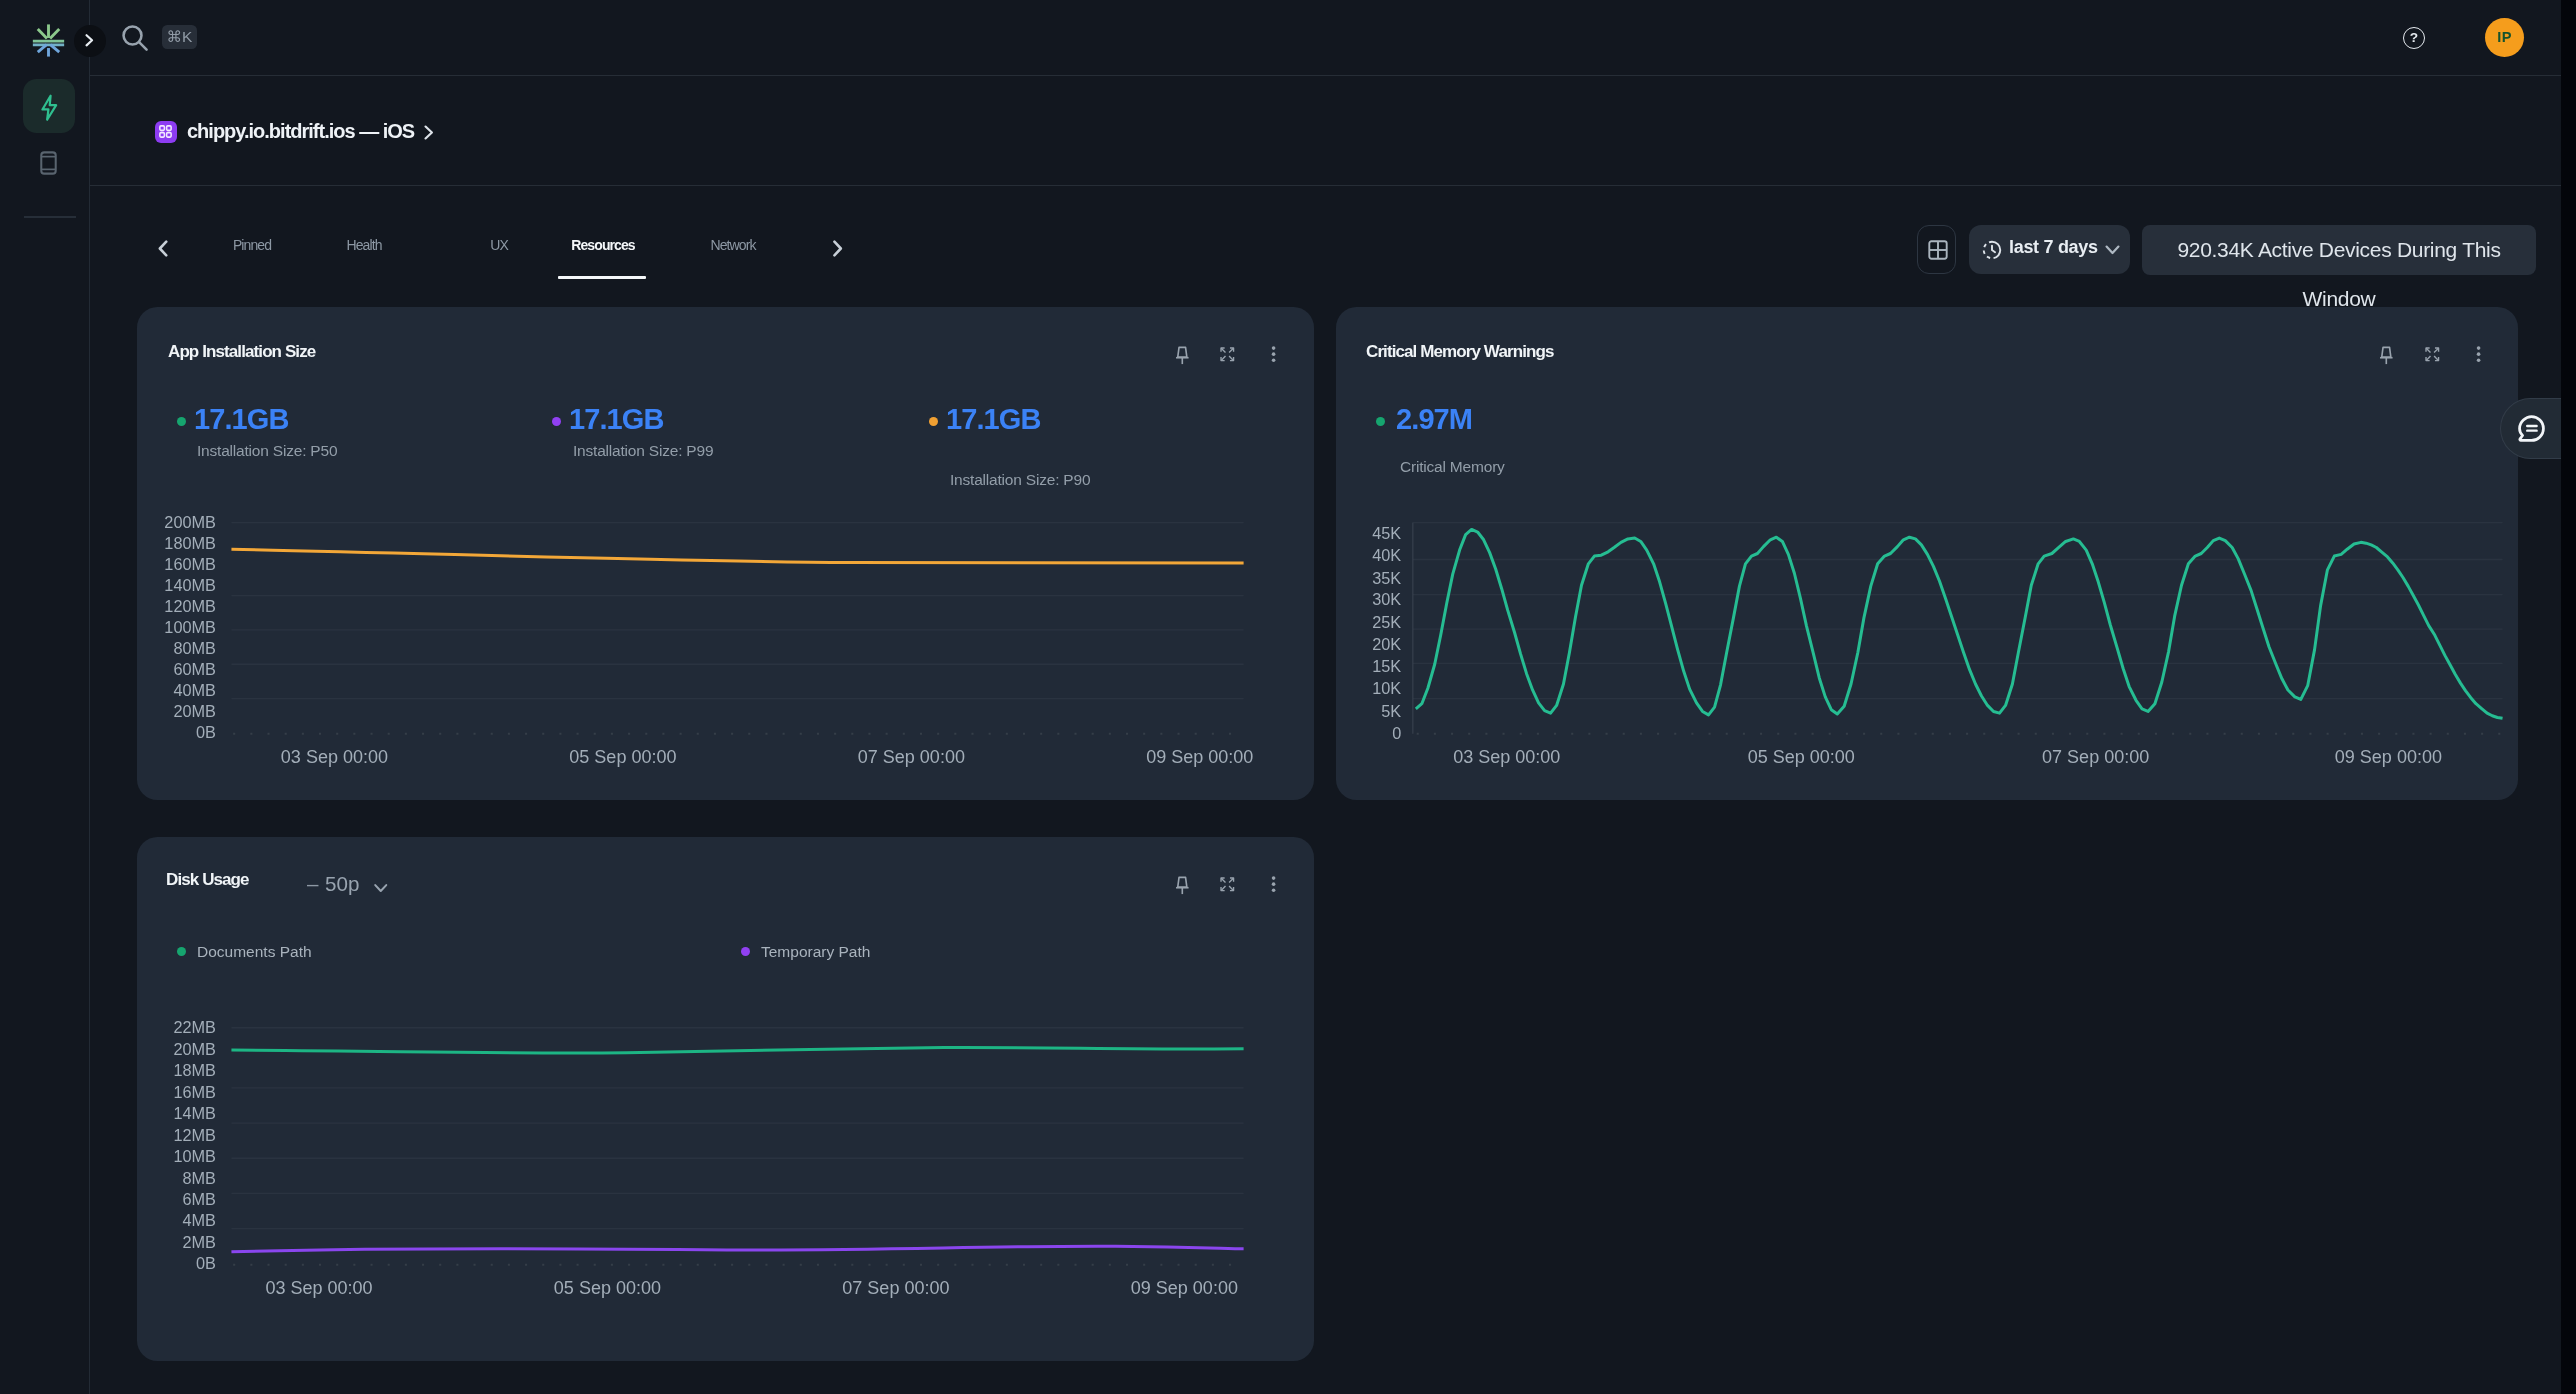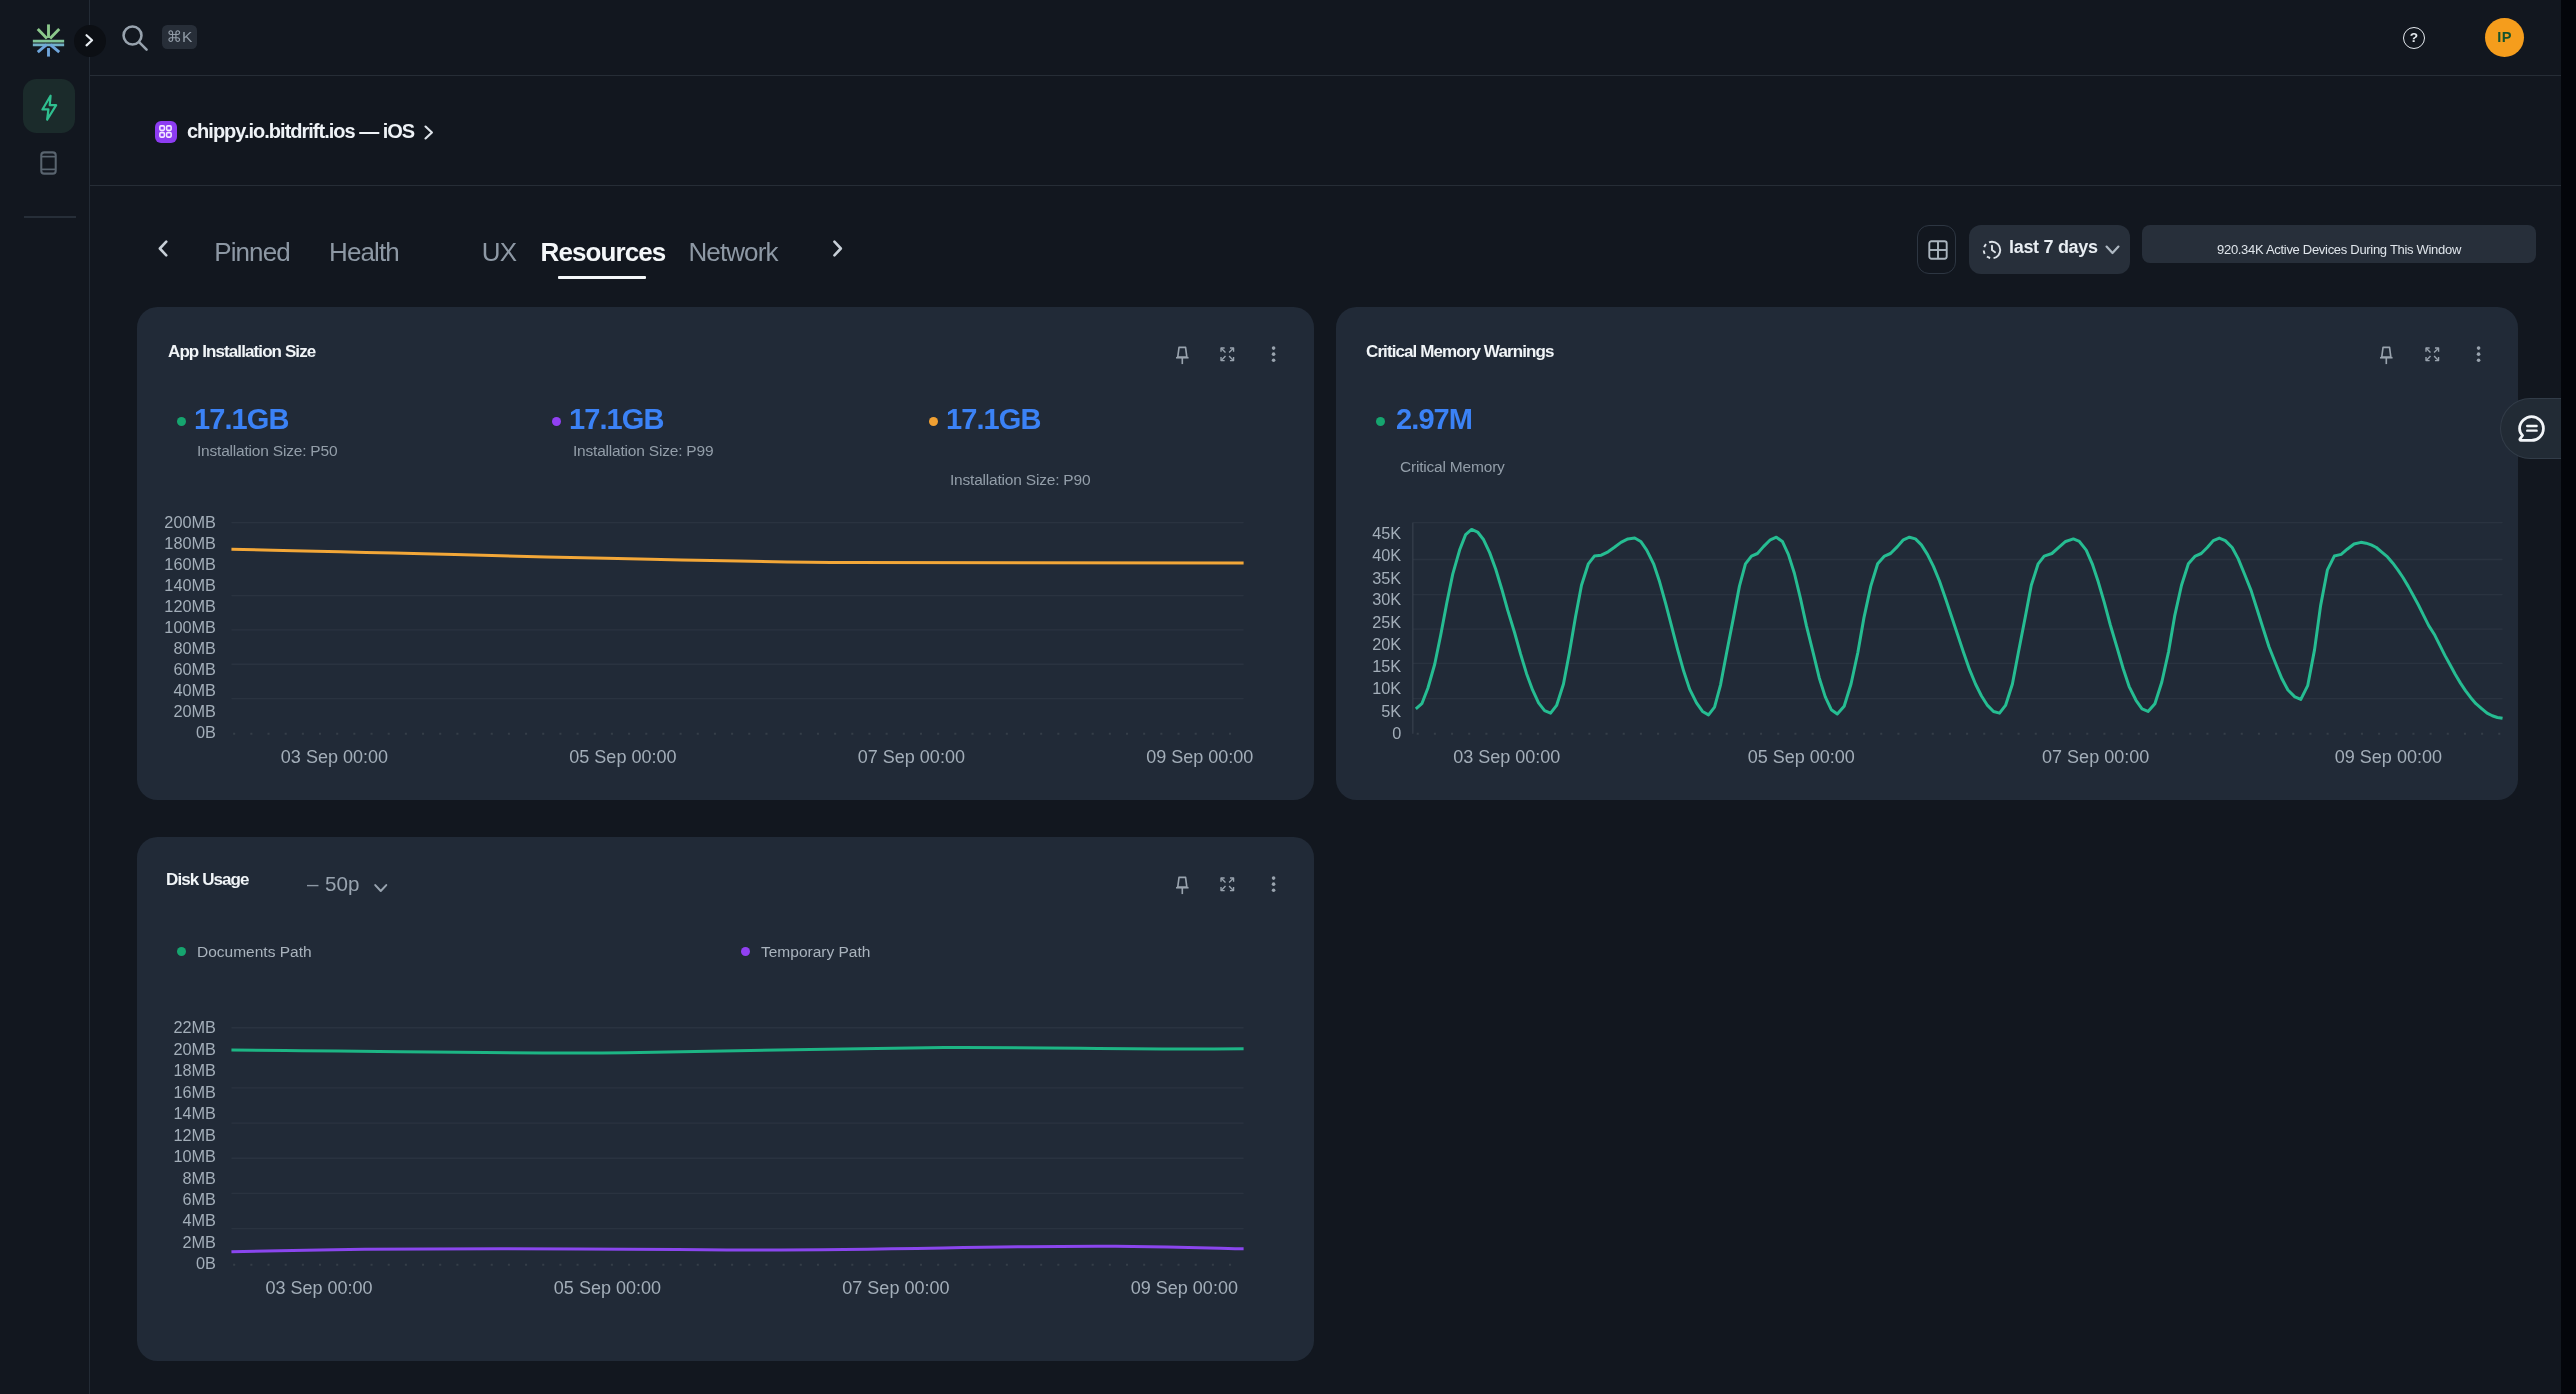--- a/index.html
+++ b/index.html
@@ -4,21 +4,21 @@
 <style>
   * { margin:0; padding:0; box-sizing:border-box; }
   html,body { width:2576px; height:1394px; background:#12171f; overflow:hidden;
     font-family:"Liberation Sans", sans-serif; }
   .abs { position:absolute; }
   .card { position:absolute; background:#212a37; border-radius:20.6px; }
   .ctitle { position:absolute; font-size:17px; font-weight:700; color:#f0f4f7; letter-spacing:-0.9px; }
   .statnum { position:absolute; font-size:29px; font-weight:700; color:#3b82f6; letter-spacing:-0.9px; }
   .statlab { position:absolute; font-size:15.5px; color:#939ea9; letter-spacing:-0.2px; }
   .dot { position:absolute; width:9.4px; height:9.4px; border-radius:50%; }
-  .tab { position:absolute; transform:translateX(-50%); font-size:26px; font-weight:500;
+  .tab { position:absolute; transform:translateX(-50%); font-size:14px; font-weight:500;
          color:#8d98a4; letter-spacing:-0.9px; white-space:nowrap; }
 </style>
 </head>
 <body>
 
 <div class="abs" style="left:89px;top:0;width:0.9px;height:1394px;background:#232b35;"></div>
 <div class="abs" style="left:23px;top:79px;width:52px;height:54px;border-radius:13.7px;background:#1b2b2b;"></div>
 <svg class="abs" style="left:39px;top:94px;" width="20.6" height="27.5" viewBox="0 0 24 32" fill="none">
   <path d="M13.5 2 L4 18 L11 18 L9.5 30 L20 13 L12.5 13 Z" stroke="#2fbf8f" stroke-width="2.6" stroke-linejoin="round"></path>
 </svg>
@@ -101,22 +101,22 @@
 <div class="abs" style="left:1969px;top:225px;width:161px;height:49px;border-radius:12px;background:#272f3a;"></div>
 <svg class="abs" style="left:1982px;top:240px;" width="20" height="20" viewBox="0 0 23 23" fill="none">
   <circle cx="11.5" cy="11.5" r="9.5" stroke="#dde3e9" stroke-width="2.2" stroke-dasharray="26 4 4 4 4 4 4 4" stroke-dashoffset="13"></circle>
   <path d="M11.5 6.5 L11.5 11.5 L15 14" stroke="#dde3e9" stroke-width="2.2" stroke-linecap="round"></path>
 </svg>
 <div class="abs" style="left:2009px;top:237px;font-size:18px;font-weight:600;color:#e8edf2;letter-spacing:-0.3px;text-align:center;">last 7 days</div>
 <svg class="abs" style="left:2104px;top:244px;" width="17" height="12" viewBox="0 0 20 14" fill="none">
   <path d="M3 3 L10 10.5 L17 3" stroke="#aeb8c2" stroke-width="2.6" stroke-linecap="round" stroke-linejoin="round"></path>
 </svg>
 
-<div class="abs" style="left:2142px;top:225px;width:394px;height:38px;border-radius:8px;background:#272f3a;
-     color:#dfe5eb;font-size:13px;font-weight:500;letter-spacing:-0.3px;text-align:center;line-height:49px;">920.34K Active Devices During This Window</div>
+<div class="abs" style="left:2142px;top:225px;width:394px;height:50px;border-radius:8px;background:#272f3a;
+     color:#dfe5eb;font-size:21px;font-weight:500;letter-spacing:-0.3px;text-align:center;line-height:49px;">920.34K Active Devices During This Window</div>
 
 <div class="card" style="left:137px;top:307px;width:1177px;height:493px;"></div>
 <div class="card" style="left:1336px;top:307px;width:1182px;height:493px;"></div>
 <div class="card" style="left:137px;top:837px;width:1177px;height:524px;"></div>
 
 <div class="ctitle" style="left:168px;top:342px;">App Installation Size</div>
 <svg class="abs" style="left:1175px;top:346px;" width="14.6" height="19" viewBox="0 0 17 22" fill="none" stroke="#99a3ae" stroke-width="1.9" stroke-linejoin="round">
   <path d="M4.7 1.6 H12.3 L13.8 12.9 H3.2 Z"></path>
     <line x1="1.2" y1="13.6" x2="15.8" y2="13.6"></line>
     <line x1="8.5" y1="13.6" x2="8.5" y2="21"></line>

